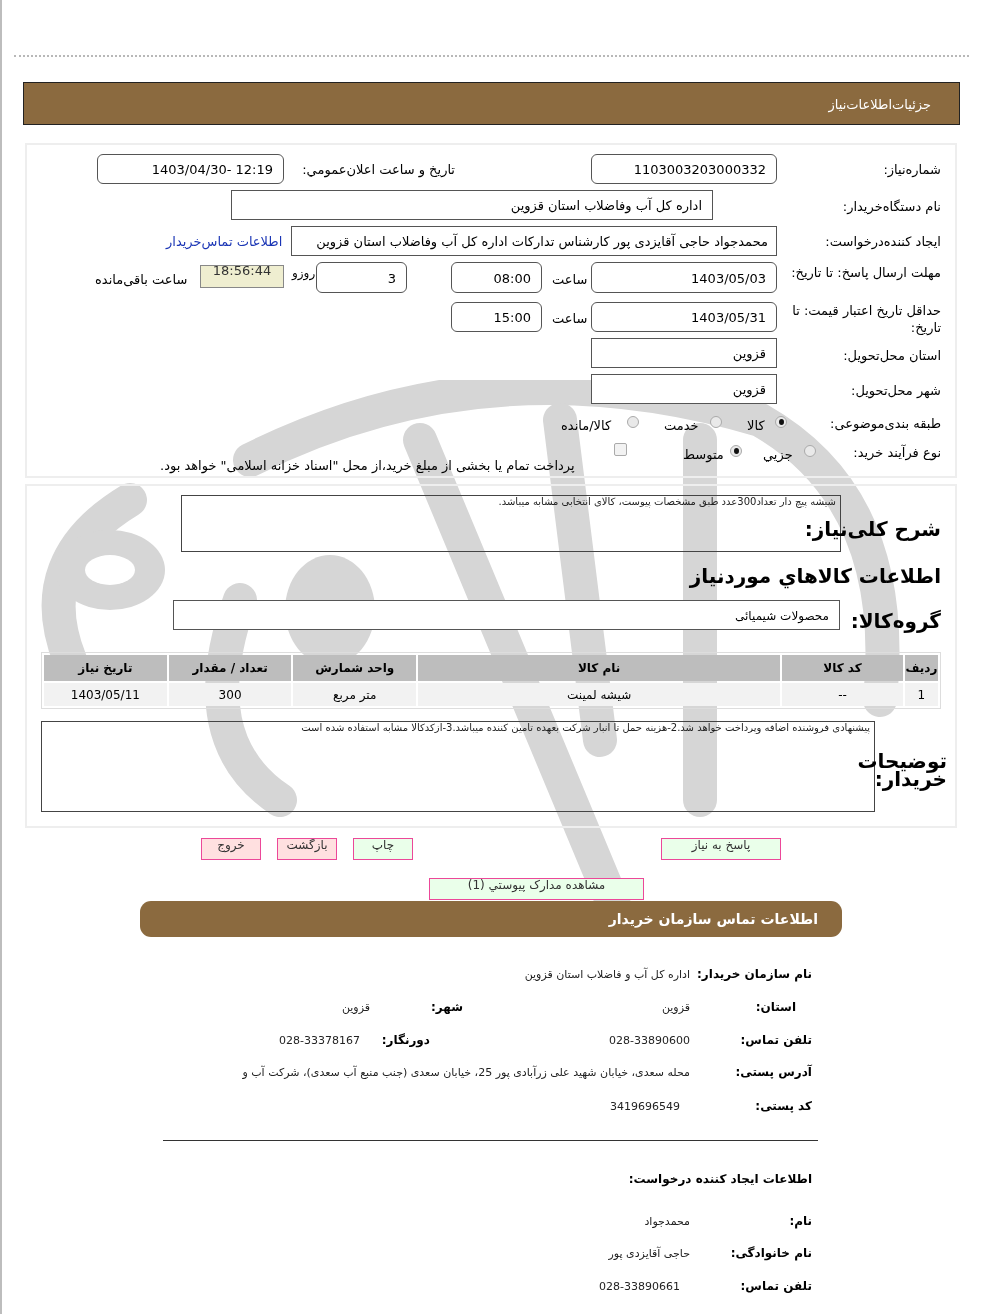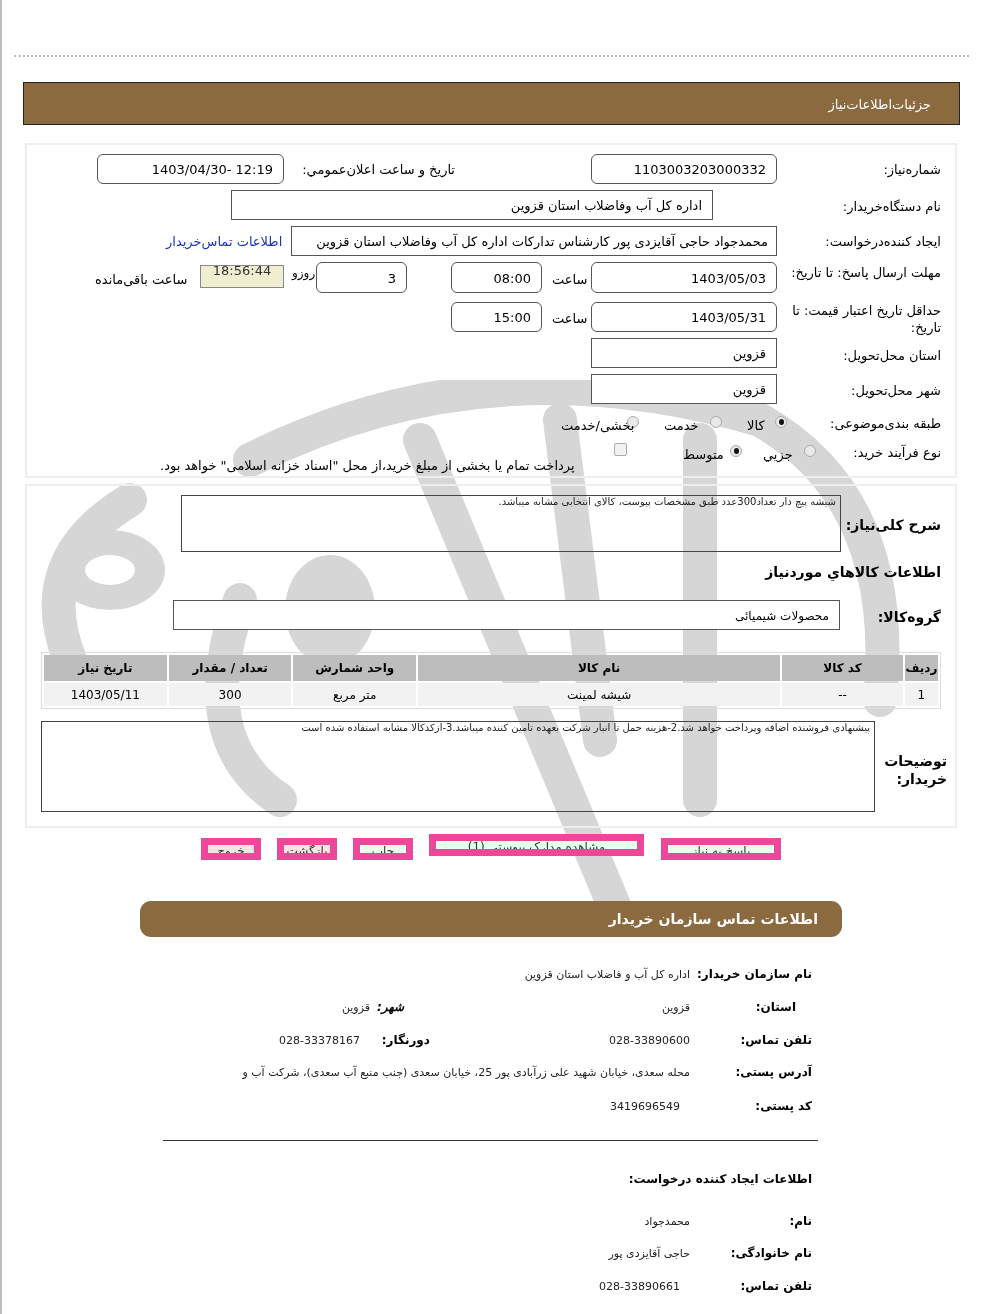--- a/index.html
+++ b/index.html
@@ -33,26 +33,26 @@
     .link { color: #1a35b5; }
     .radio {
       width: 12px; height: 12px; border-radius: 50%; border: 1px solid #aaa;
       background: #e9e9e9; box-sizing: border-box;
     }
     .radio.on::after {
       content: ""; position: absolute; left: 3px; top: 2px; width: 5px; height: 6px;
       border-radius: 50%; background: #111;
     }
     .check { width: 13px; height: 13px; border: 1px solid #aaa; border-radius: 2px; background: #f2f2f2; box-sizing: border-box; }
-    .bold-lbl { font-weight: bold; font-size: 14px; direction: rtl; text-align: right; white-space: nowrap; }
+    .bold-lbl { font-weight: bold; font-size: 20px; direction: rtl; text-align: right; white-space: nowrap; }
     .textarea { border: 1px solid #444; background: transparent; box-sizing: border-box; font-size: 10px; direction: rtl; text-align: right; padding: 0 4px; line-height: 12px; overflow: hidden; white-space: nowrap; color: #222; }
     table.items { border-collapse: separate; border-spacing: 2px; font-size: 12px; direction: rtl; }
     table.items th { background: #bdbdbd; font-weight: bold; height: 26px; text-align: center; padding: 0; }
     table.items td { background: #f2f2f2; height: 23px; text-align: center; padding: 0; }
-    .btn { box-sizing: border-box; border: 7px solid #ec4899; font-size: 12px; text-align: center; line-height: 12px; color: #333; overflow: hidden; }
+    .btn { box-sizing: border-box; border: 1px solid #ec4899; font-size: 12px; text-align: center; line-height: 12px; color: #333; overflow: hidden; }
     .btn-green { background: #eaffea; }
     .btn-pink { background: #ffe0e0; }
     .bar-contact { left: 140px; top: 901px; width: 702px; height: 36px; border-radius: 11px; }
     .bar-contact span { position: absolute; right: 24px; top: 10px; font-weight: bold; font-size: 14px; }
     .c-lbl { font-weight: bold; font-size: 12px; direction: rtl; text-align: right; white-space: nowrap; }
     .c-val { font-size: 11px; direction: rtl; text-align: right; white-space: nowrap; color: #222; }
     .hr { left: 163px; top: 1140px; width: 655px; height: 0; border-top: 1px solid #333; }
     .watermark { left: 0; top: 380px; width: 981px; height: 560px; pointer-events: none; }
   </style>
 </head>
@@ -117,21 +117,21 @@
 
 <div class="abs lbl" style="right:40px; top:383px;">شهر محل‌تحویل:</div>
 <div class="abs box" style="left:591px; top:374px; width:186px; height:30px; line-height:30px;">قزوین</div>
 
 <div class="abs lbl" style="right:40px; top:416px;">طبقه بندی‌موضوعی:</div>
 <div class="abs radio on" style="left:775px; top:416px;"></div>
 <div class="abs lbl" style="left:747px; top:418px;">کالا</div>
 <div class="abs radio" style="left:710px; top:416px;"></div>
 <div class="abs lbl" style="left:664px; top:418px;">خدمت</div>
 <div class="abs radio" style="left:627px; top:416px;"></div>
-<div class="abs lbl" style="left:561px; top:418px;">بخشی/خدمت</div>
+<div class="abs lbl" style="left:561px; top:418px;">کالا/مانده</div>
 
 <div class="abs lbl" style="right:40px; top:445px;">نوع فرآیند خرید:</div>
 <div class="abs radio" style="left:804px; top:445px;"></div>
 <div class="abs lbl" style="left:763px; top:447px;">جزيي</div>
 <div class="abs radio on" style="left:730px; top:445px;"></div>
 <div class="abs lbl" style="left:683px; top:447px;">متوسط</div>
 <div class="abs check" style="left:614px; top:443px;"></div>
 <div class="abs lbl" style="left:160px; top:447px;margin-top:11px;">پرداخت تمام یا بخشی از مبلغ خرید،از محل "اسناد خزانه اسلامی" خواهد بود.</div>
 
 <div class="abs panel panel2"></div>
@@ -166,35 +166,35 @@
         <td>1403/05/11</td>
       </tr>
     </tbody>
   </table>
 </div>
 
 <div class="abs textarea" style="left:41px; top:721px; width:834px; height:91px;">پیشنهادی فروشنده اضافه وپرداخت خواهد شد.2-هزینه حمل تا انبار شرکت بعهده تامین کننده میباشد.3-ازکدکالا مشابه استفاده شده است</div>
 <div class="abs bold-lbl" style="right:34px; top:752px; width:70px; white-space:normal; line-height:18px;">توضیحات خریدار:</div>
 
 <div class="abs btn btn-green" style="left:661px; top:838px; width:120px; height:22px;">پاسخ به نیاز</div>
-<div class="abs btn btn-green" style="left:429px; top:834px; width:215px; height:22px;">مشاهده مدارک پیوستي (1)</div>
+<div class="abs btn btn-green" style="left:429px; top:878px; width:215px; height:22px;">مشاهده مدارک پیوستي (1)</div>
 <div class="abs btn btn-green" style="left:353px; top:838px; width:60px; height:22px;">چاپ</div>
 <div class="abs btn btn-pink" style="left:277px; top:838px; width:60px; height:22px;">بازگشت</div>
 <div class="abs btn btn-pink" style="left:201px; top:838px; width:60px; height:22px;">خروج</div>
 
 <div class="abs bar bar-contact">
   <span>اطلاعات تماس سازمان خریدار</span>
 </div>
 
 <div class="abs c-lbl" style="right:169px; top:967px;">نام سازمان خریدار:</div>
 <div class="abs c-val" style="right:291px; top:968px;">اداره کل آب و فاضلاب استان قزوین</div>
 
 <div class="abs c-lbl" style="right:185px; top:1000px;">استان:</div>
 <div class="abs c-val" style="right:291px; top:1001px;">قزوین</div>
-<div class="abs c-lbl" style="right:577px; top:1000px;font-style:italic;">شهر:</div>
+<div class="abs c-lbl" style="right:518px; top:1000px;">شهر:</div>
 <div class="abs c-val" style="right:611px; top:1001px;">قزوین</div>
 
 <div class="abs c-lbl" style="right:169px; top:1033px;">تلفن تماس:</div>
 <div class="abs c-val" style="right:291px; top:1034px;">028-33890600</div>
 <div class="abs c-lbl" style="right:551px; top:1033px;">دورنگار:</div>
 <div class="abs c-val" style="right:621px; top:1034px;">028-33378167</div>
 
 <div class="abs c-lbl" style="right:169px; top:1065px;">آدرس پستی:</div>
 <div class="abs c-val" style="right:291px; top:1066px;">محله سعدی، خیابان شهید علی زرآبادی پور 25، خیابان سعدی (جنب منبع آب سعدی)، شرکت آب و</div>
 

